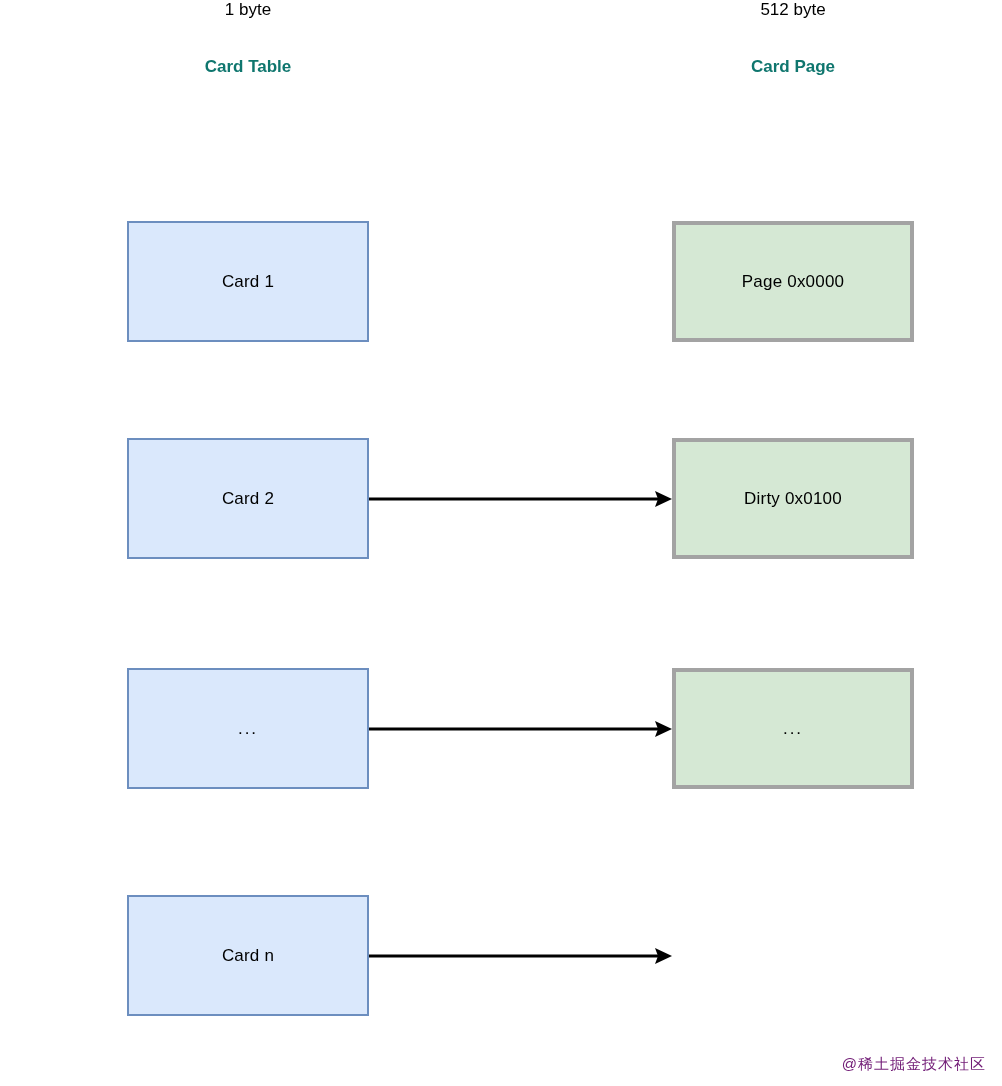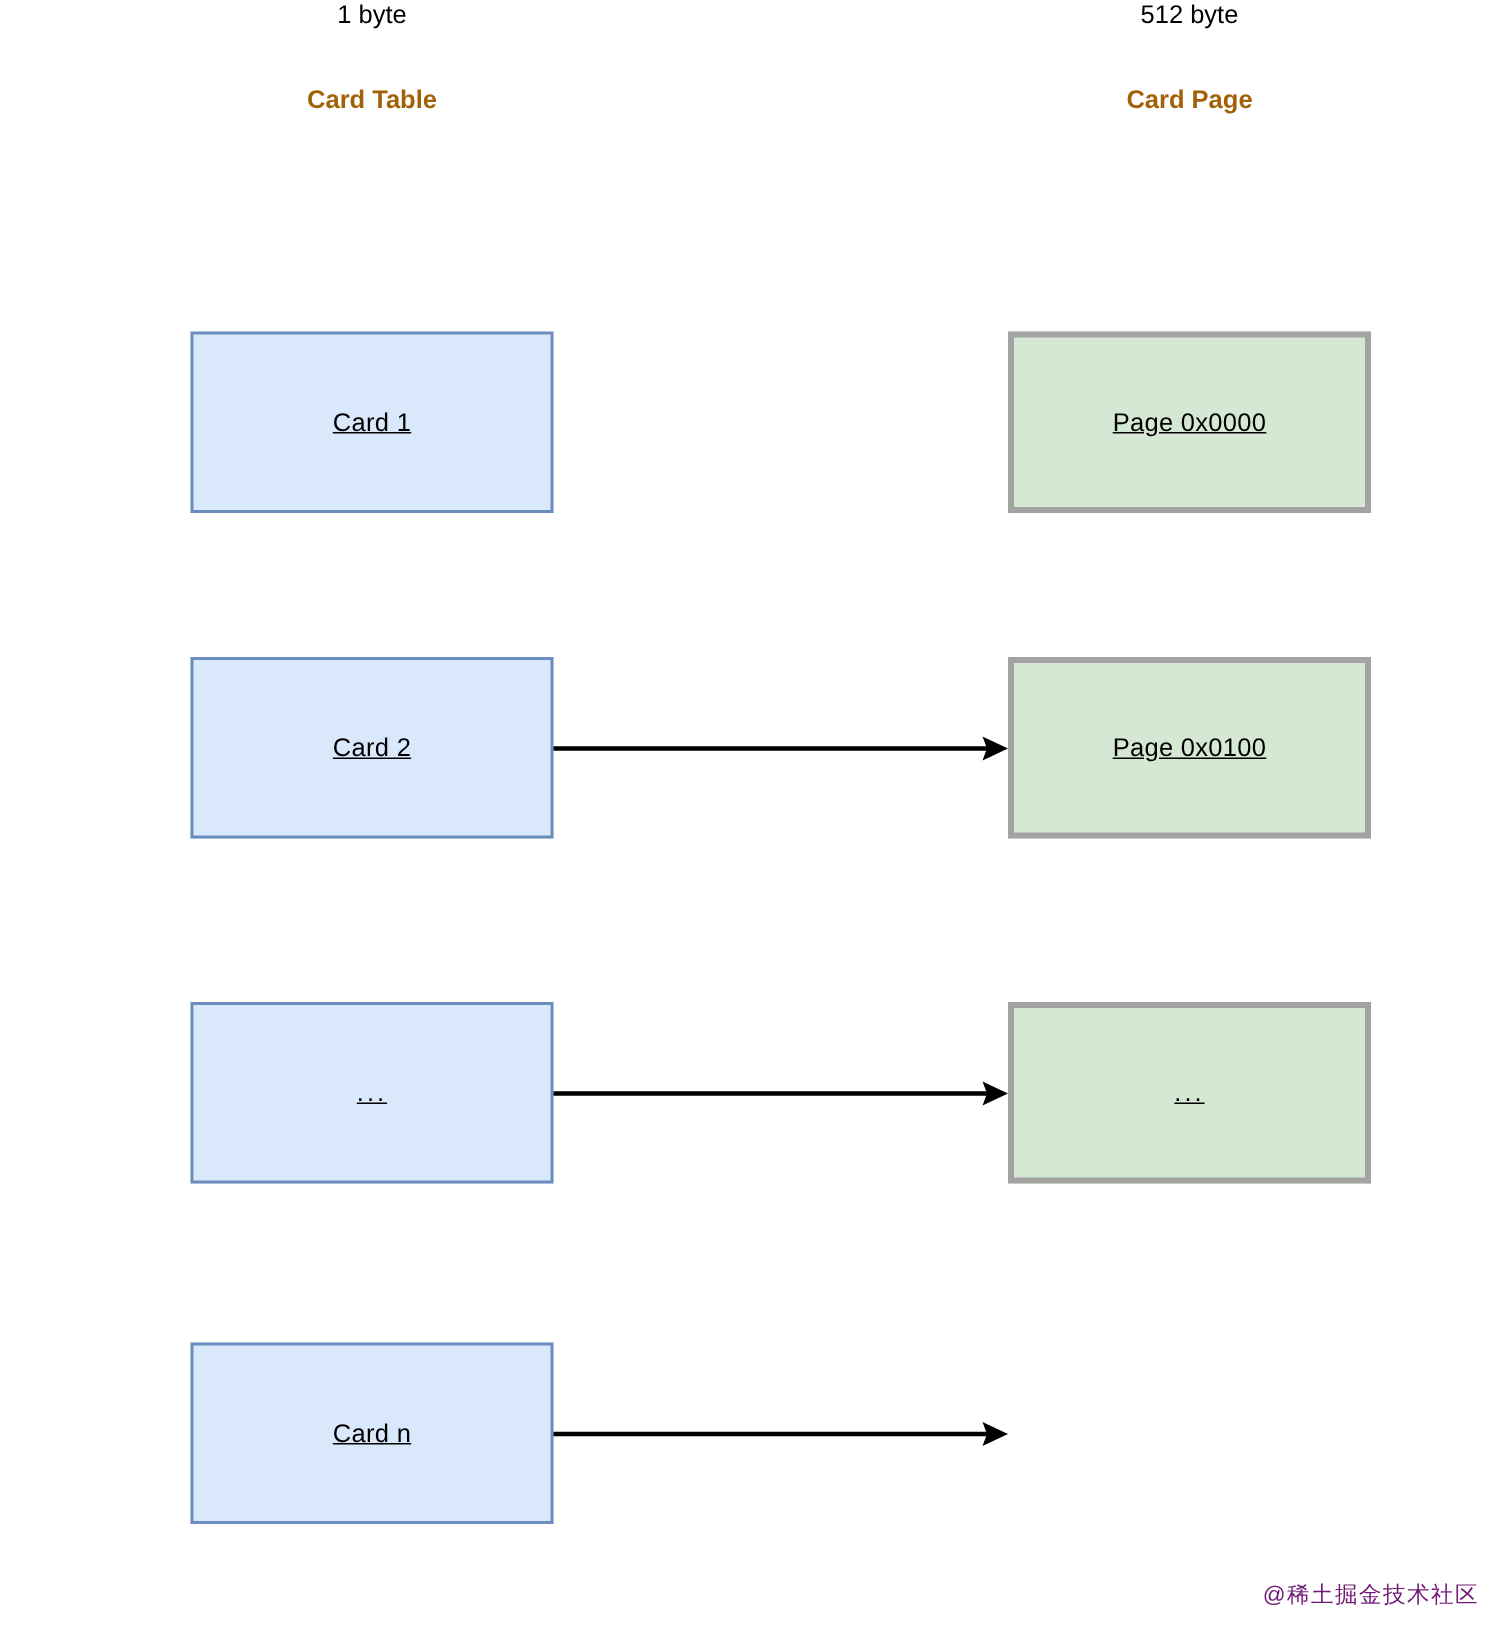--- a/index.html
+++ b/index.html
@@ -43,21 +43,21 @@
     white-space: nowrap;
   }
   .col-header .title-label {
     position: absolute;
     top: 57px;
     left: 0;
     width: 100%;
     font-size: 17px;
     font-weight: bold;
     line-height: 20px;
-    color: #a16207;
+    color: #0f766e;
     white-space: nowrap;
   }
 
   
   .row {
     position: absolute;
     left: 0;
     width: 1002px;
     height: 121px;
   }
@@ -67,21 +67,20 @@
     top: 0;
     width: 242px;
     height: 121px;
     display: flex;
     align-items: center;
     justify-content: center;
     font-size: 17px;
     line-height: 20px;
     color: #000000;
     text-align: center;
-    text-decoration: underline;
   }
   .node.card {
     left: 127px;
     background: #dae8fc;
     border: 2px solid #6c8ebf;
   }
   .node.page {
     left: 672px;
     background: #d5e8d4;
     border: 4px solid #a3a3a3;
@@ -164,21 +163,21 @@
       <span class="node-label">Card 2</span>
     </div>
     <div class="connector">
       <div class="edge-label"></div>
       <svg viewBox="0 0 305 121" xmlns="http://www.w3.org/2000/svg" aria-hidden="true">
         <line x1="0" y1="61" x2="290" y2="61" stroke="#000000" stroke-width="3"></line>
         <polygon points="303,61 286,53 289,61 286,69" fill="#000000"></polygon>
       </svg>
     </div>
     <div class="node page">
-      <span class="node-label">Page 0x0100</span>
+      <span class="node-label">Dirty 0x0100</span>
     </div>
   </div>
 
   <div class="row" style="top:668px">
     <div class="node card">
       <span class="node-label dots">...</span>
     </div>
     <div class="connector">
       <div class="edge-label"></div>
       <svg viewBox="0 0 305 121" xmlns="http://www.w3.org/2000/svg" aria-hidden="true">

